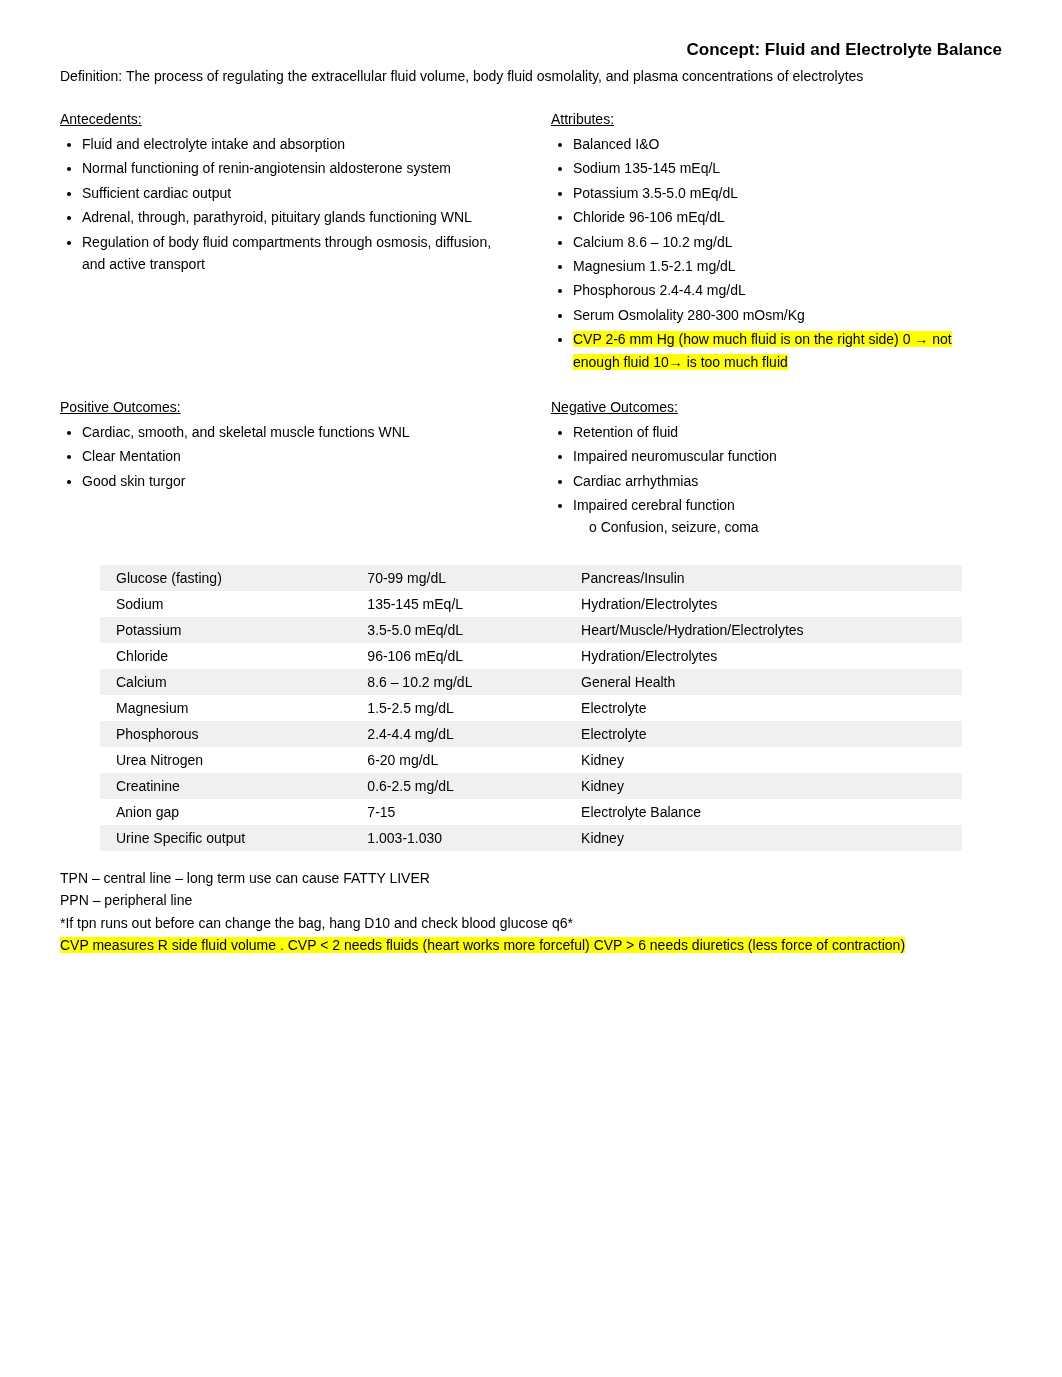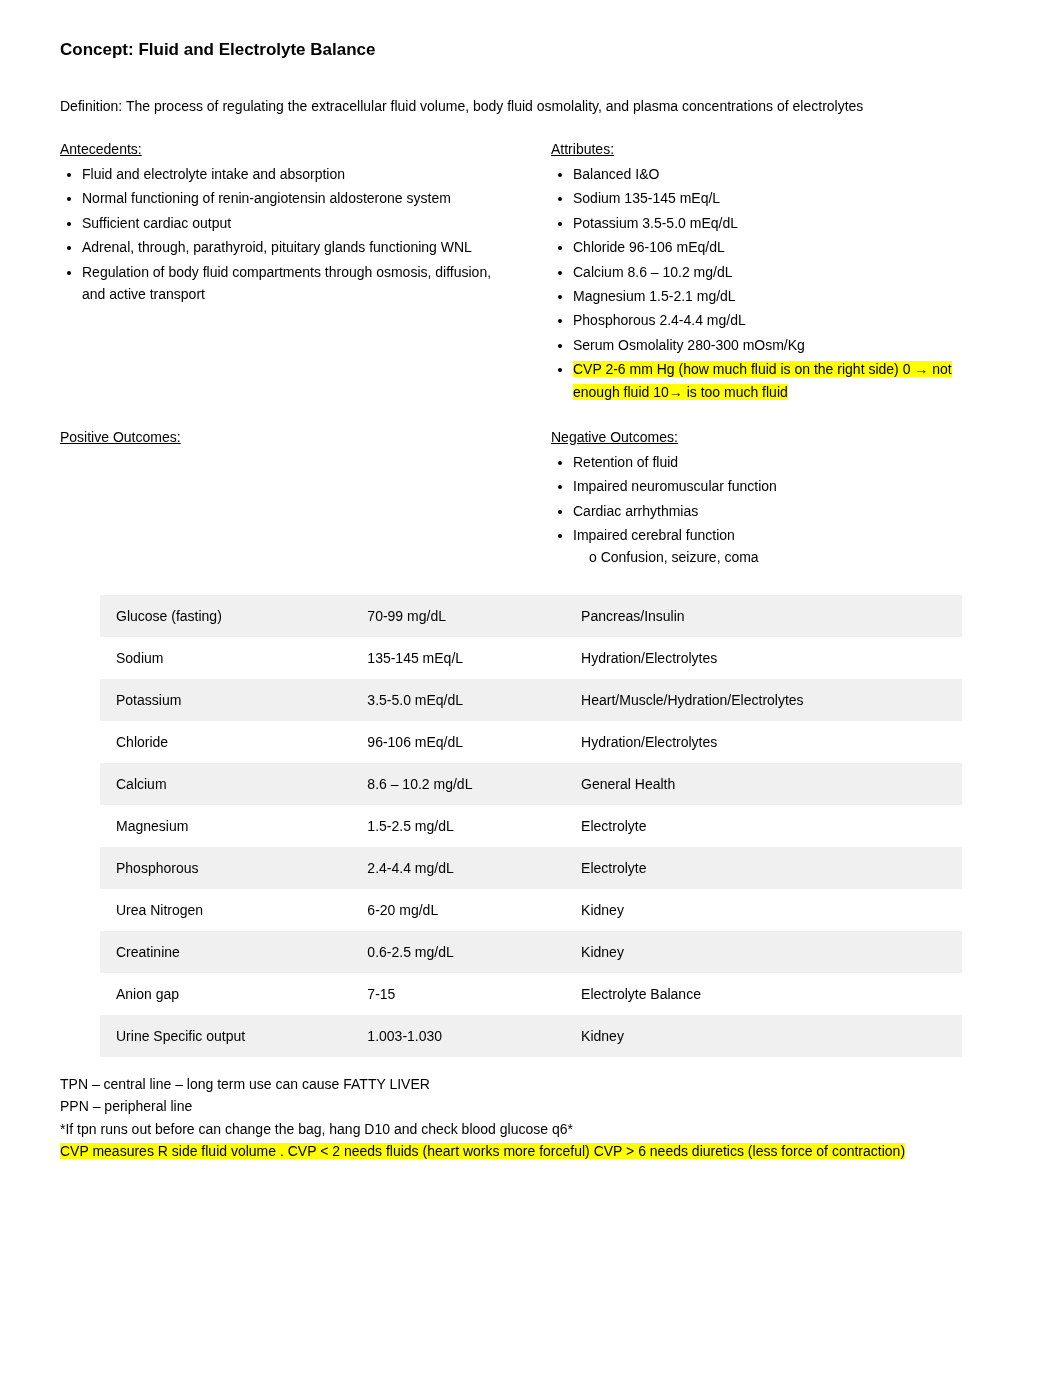--- a/index.html
+++ b/index.html
@@ -10,24 +10,24 @@
     body {
       font-family: Arial, sans-serif;
       font-size: 14px;
       background: #fff;
       color: #000;
       padding: 40px 60px;
       max-width: 1062px;
       min-height: 1377px;
     }
     .page-title {
-      text-align: left;
+      text-align: right;
       font-weight: bold;
       font-size: 17px;
-      margin-bottom: 36px;
+      margin-bottom: 6px;
     }
     .definition {
       margin-bottom: 24px;
       line-height: 1.5;
     }
     .two-col {
       display: flex;
       gap: 40px;
       margin-bottom: 24px;
     }
@@ -58,21 +58,21 @@
     }
     .sub-list li::before {
       content: "o  ";
     }
     .table-section {
       margin: 10px 40px 16px 40px;
       border-collapse: collapse;
       width: calc(100% - 80px);
     }
     .table-section td {
-      padding: 13px 16px;
+      padding: 5px 16px;
       vertical-align: top;
       font-size: 14px;
     }
     .table-section tr:nth-child(odd) {
       background: #f0f0f0;
     }
     .table-section tr:nth-child(even) {
       background: #fff;
     }
     .notes-section {
@@ -114,20 +114,25 @@
       <li>Phosphorous  2.4-4.4 mg/dL</li>
       <li>Serum Osmolality 280-300 mOsm/Kg</li>
       <li><span class="highlight-yellow">CVP 2-6 mm Hg (how much fluid is on the right side) 0 → not enough fluid  10→ is too much fluid</span></li>
     </ul>
   </div>
 </div>
 
 <div class="two-col">
   <div class="col">
     <div class="section-label">Positive Outcomes:</div>
+    <ul>
+      <li>Cardiac, smooth, and skeletal muscle functions WNL</li>
+      <li>Clear Mentation</li>
+      <li>Good skin turgor</li>
+    </ul>
   </div>
   <div class="col">
     <div class="section-label">Negative Outcomes:</div>
     <ul>
       <li>Retention of fluid</li>
       <li>Impaired neuromuscular function</li>
       <li>Cardiac arrhythmias</li>
       <li>
         <span>Impaired cerebral function</span>
         <ul class="sub-list">

